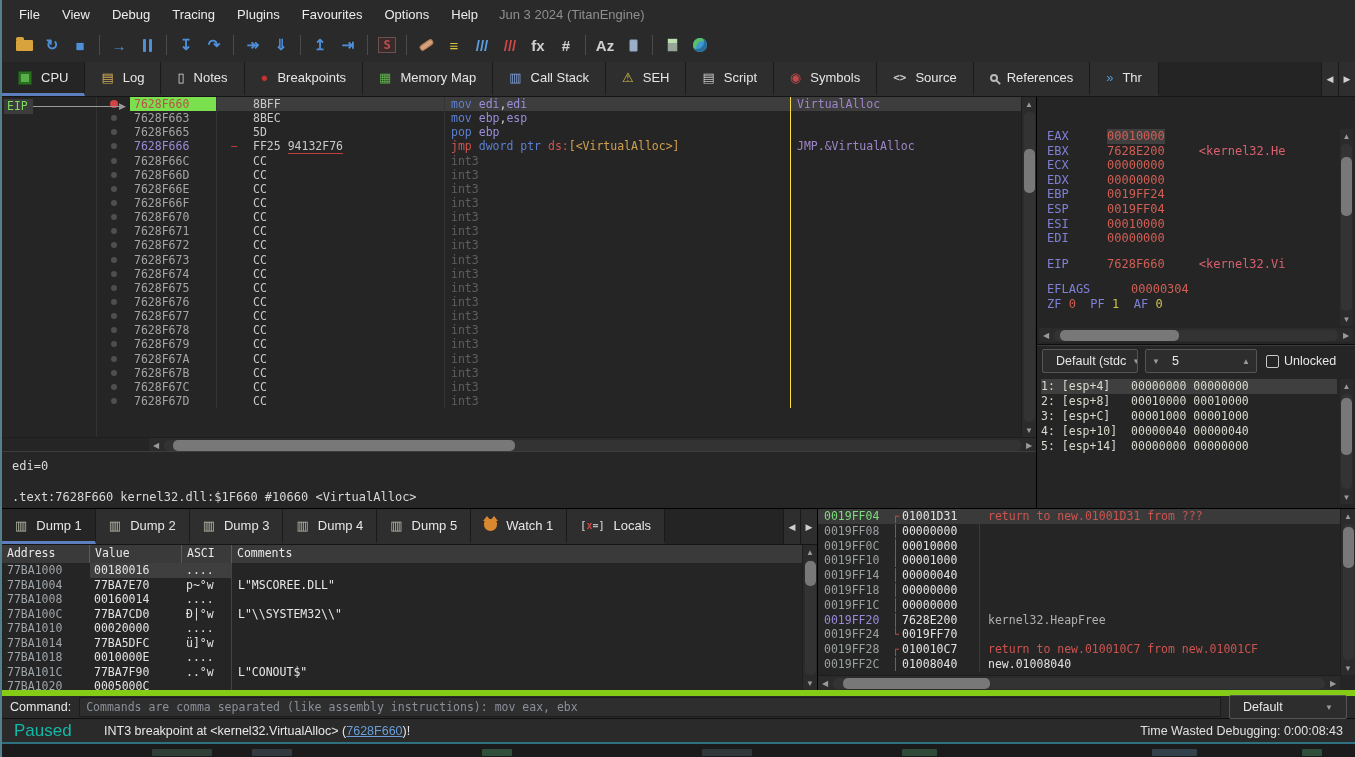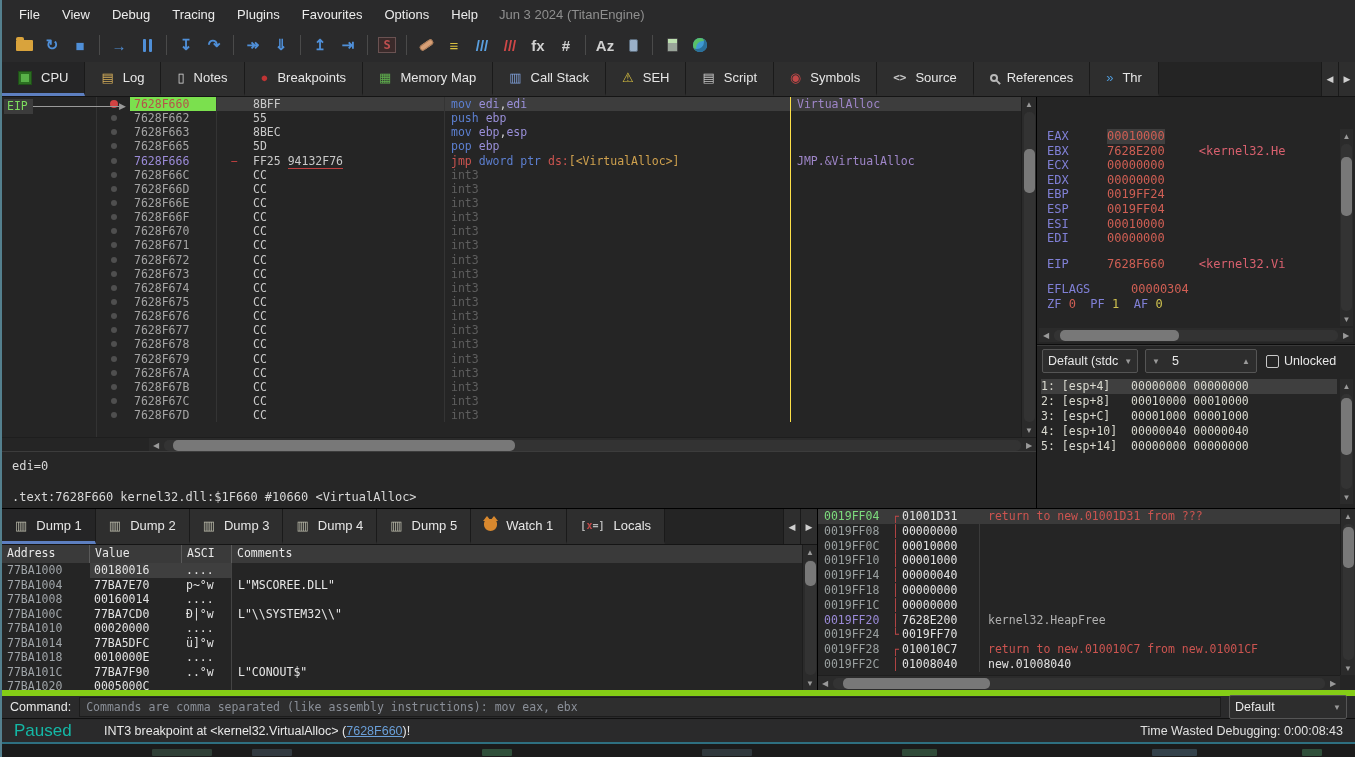--- a/index.html
+++ b/index.html
@@ -109,21 +109,21 @@
   .rval.sel { background:#3f3f3f; }
   .rextra { color:#d8606e; margin-left:34px; }
   .rflags { display:flex; gap:0; }
   .fl-name { color:#8080d6; } .fl-red { color:#d05f54; } .fl-yellow { color:#cfc24f; }
   .regs-vscroll { position:absolute; top:32px; right:2px; bottom:18px; width:13px; background:#2b2b2b; }
   .regs-hscroll { position:absolute; left:2px; right:2px; bottom:2px; }
 
   .args-panel { flex:1; border-top:1px solid #3a3a3a; position:relative; }
   .args-controls { height:30px; display:flex; align-items:center; gap:7px; padding:3px 5px; }
   .dropdown { background:#2d2d2d; border:1px solid #555; border-radius:2px; height:24px; display:flex; align-items:center;
-              padding:0 5px; font-size:12.5px; color:#e8e8e8; }
+              padding:0 13px; font-size:12.5px; color:#e8e8e8; }
   .dropdown .caret { margin-left:auto; font-size:8px; color:#9a9a9a; padding-left:6px; }
   .cc-dd { width:96px; overflow:hidden; white-space:nowrap; }
   .spinbox { width:112px; background:#2d2d2d; border:1px solid #555; border-radius:2px; height:24px; display:flex; align-items:center; padding:0 6px; font-size:12.5px; color:#e8e8e8; }
   .spinbox .sp-down { font-size:8px; color:#9a9a9a; margin-right:12px; }
   .spinbox .sp-up { font-size:8px; color:#9a9a9a; margin-left:auto; }
   .chkwrap { display:flex; align-items:center; gap:5px; margin-left:2px; }
   .chk { width:13px; height:13px; border:1px solid #c8c8c8; border-radius:2px; background:#252525; }
   .chklabel { font-size:12.5px; color:#e8e8e8; }
   .args-list { position:absolute; top:33px; left:4px; right:18px; bottom:2px; overflow:hidden; }
   .arow { height:15px; display:flex; font-family:"DejaVu Sans Mono",monospace; font-size:11.5px; line-height:15px; color:#d9d9cf; white-space:pre; }
@@ -329,21 +329,20 @@
       <div class="disasm-body">
         <div class="left-pane">
           <div class="eip-line">
             <span class="eip-box mono">EIP</span>
             <span class="eip-shaft"></span>
             <span class="eip-head">▶</span>
           </div>
         </div>
         <div class="dis-table" id="disrows">
             <div class="drow sel"><span class="d-gutter"><span class="dot bp"></span></span><span class="d-addr eip">7628F660</span><span class="d-bytes"><span>8BFF</span></span><span class="d-instr"><span class="c-mn">mov </span><span class="c-reg">edi</span><span class="c-pln">,</span><span class="c-reg">edi</span></span><span class="d-comment"><span class="c-purple">VirtualAlloc</span></span></div>
-            <div class="drow"><span class="d-gutter"><span class="dot"></span></span><span class="d-addr">7628F662</span><span class="d-bytes"><span>55</span></span><span class="d-instr"><span class="c-mn">push </span><span class="c-reg">ebp</span></span><span class="d-comment"></span></div>
             <div class="drow"><span class="d-gutter"><span class="dot"></span></span><span class="d-addr">7628F663</span><span class="d-bytes"><span>8BEC</span></span><span class="d-instr"><span class="c-mn">mov </span><span class="c-reg">ebp</span><span class="c-pln">,</span><span class="c-reg">esp</span></span><span class="d-comment"></span></div>
             <div class="drow"><span class="d-gutter"><span class="dot"></span></span><span class="d-addr">7628F665</span><span class="d-bytes"><span>5D</span></span><span class="d-instr"><span class="c-mn">pop </span><span class="c-reg">ebp</span></span><span class="d-comment"></span></div>
             <div class="drow"><span class="d-gutter"><span class="dot"></span></span><span class="d-addr purple">7628F666</span><span class="d-bytes"><span class="jdash">−</span><span>FF25 </span><span class="u-red">94132F76</span></span><span class="d-instr"><span class="c-red">jmp </span><span class="c-mn">dword ptr </span><span class="c-red">ds:</span><span class="c-mem">[&lt;VirtualAlloc&gt;]</span></span><span class="d-comment"><span class="c-purple">JMP.&amp;VirtualAlloc</span></span></div>
             <div class="drow"><span class="d-gutter"><span class="dot"></span></span><span class="d-addr">7628F66C</span><span class="d-bytes"><span>CC</span></span><span class="d-instr"><span class="c-int3">int3</span></span><span class="d-comment"></span></div>
             <div class="drow"><span class="d-gutter"><span class="dot"></span></span><span class="d-addr">7628F66D</span><span class="d-bytes"><span>CC</span></span><span class="d-instr"><span class="c-int3">int3</span></span><span class="d-comment"></span></div>
             <div class="drow"><span class="d-gutter"><span class="dot"></span></span><span class="d-addr">7628F66E</span><span class="d-bytes"><span>CC</span></span><span class="d-instr"><span class="c-int3">int3</span></span><span class="d-comment"></span></div>
             <div class="drow"><span class="d-gutter"><span class="dot"></span></span><span class="d-addr">7628F66F</span><span class="d-bytes"><span>CC</span></span><span class="d-instr"><span class="c-int3">int3</span></span><span class="d-comment"></span></div>
             <div class="drow"><span class="d-gutter"><span class="dot"></span></span><span class="d-addr">7628F670</span><span class="d-bytes"><span>CC</span></span><span class="d-instr"><span class="c-int3">int3</span></span><span class="d-comment"></span></div>
             <div class="drow"><span class="d-gutter"><span class="dot"></span></span><span class="d-addr">7628F671</span><span class="d-bytes"><span>CC</span></span><span class="d-instr"><span class="c-int3">int3</span></span><span class="d-comment"></span></div>
             <div class="drow"><span class="d-gutter"><span class="dot"></span></span><span class="d-addr">7628F672</span><span class="d-bytes"><span>CC</span></span><span class="d-instr"><span class="c-int3">int3</span></span><span class="d-comment"></span></div>

